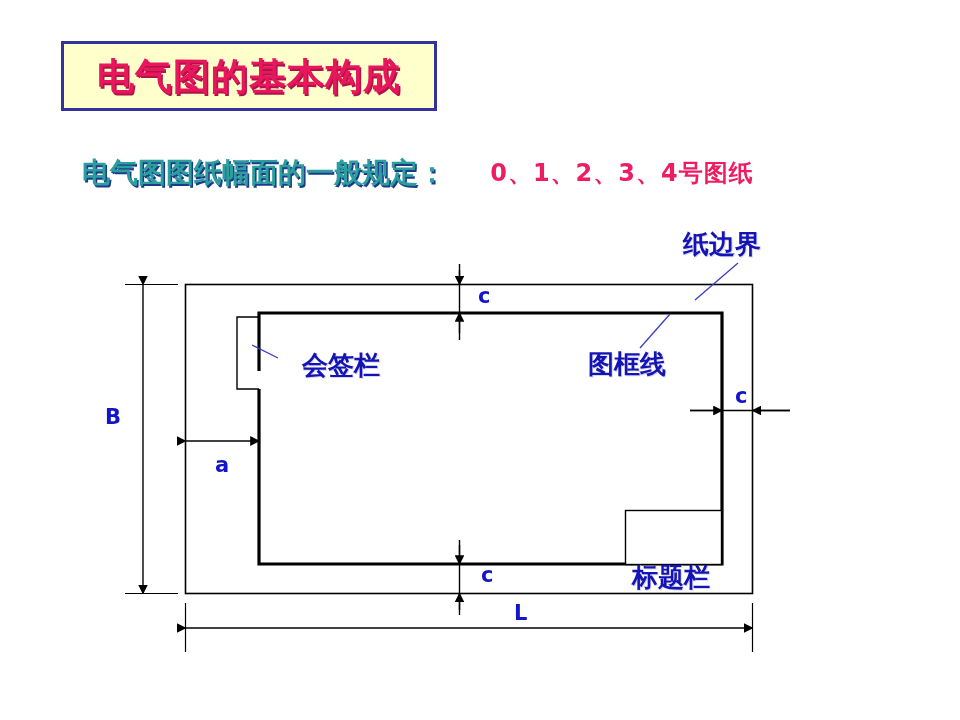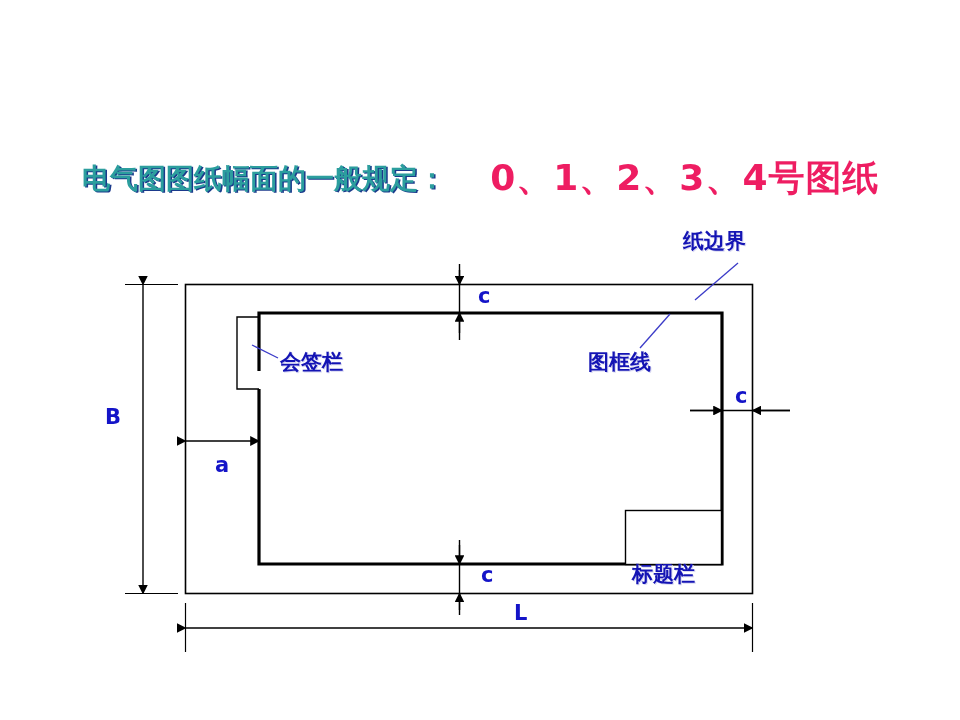--- a/index.html
+++ b/index.html
@@ -69,21 +69,21 @@
     letter-spacing: 0px;
     text-shadow: 1.5px 1.5px 0 #1b3a8c;
     vertical-align: middle;
   }
   .sub-gap {
     display: inline-block;
     width: 34px;
   }
   .sub-b {
     font-family: "DejaVu Sans", "Liberation Sans", sans-serif;
-    font-size: 36px;
+    font-size: 24px;
     font-weight: bold;
     color: #ee1d62;
     letter-spacing: 1px;
     vertical-align: middle;
   }
 
   
   #diagram {
     position: absolute;
     left: 0;
@@ -95,46 +95,49 @@
 
   .dlabel {
     position: absolute;
     font-family: "DejaVu Sans", "Liberation Sans", sans-serif;
     font-weight: bold;
     color: #0000b0;
     white-space: nowrap;
     line-height: 1;
   }
   .dlabel.cn {
-    font-size: 21px;
+    font-size: 26px;
     color: #1414b4;
     text-shadow: 1px 1px 0 #d9d9f2;
   }
   .dlabel.dim {
     font-size: 21px;
     color: #1414c8;
   }
 
   #lbl-zhibianjie { left: 683px; top: 231px; }
-  #lbl-huiqianlan { left: 280px; top: 352px; }
+  #lbl-huiqianlan { left: 302px; top: 352px; }
   #lbl-tukuangxian { left: 588px; top: 352px; font-family: Liberation Serif, serif; }
   #lbl-biaotilan   { left: 632px; top: 524px; margin-top: 40px; }
 
   #lbl-B   { left: 105px; top: 407px; }
   #lbl-a   { left: 215px; top: 455px; }
   #lbl-L   { left: 514px; top: 603px; }
   #lbl-c-top   { left: 478px; top: 286px; }
   #lbl-c-right { left: 735px; top: 386px; }
   #lbl-c-bot   { left: 481px; top: 565px; }
 </style>
 </head>
 <body>
 
 <div id="slide">
 
+  <div id="title-box">
+    <div id="title-text">电气图的基本构成</div>
+  </div>
 
   <div id="subtitle-row">
     <span class="sub-a">电气图图纸幅面的一般规定：</span>
     <span class="sub-gap"></span>
     <span class="sub-b">0、1、2、3、4号图纸</span>
   </div>
 
   <svg id="diagram" viewBox="0 0 960 720" width="960" height="720">
 
     <rect x="185.5" y="284.5" width="567" height="309" fill="none" stroke="#000000" stroke-width="1.6"></rect>

